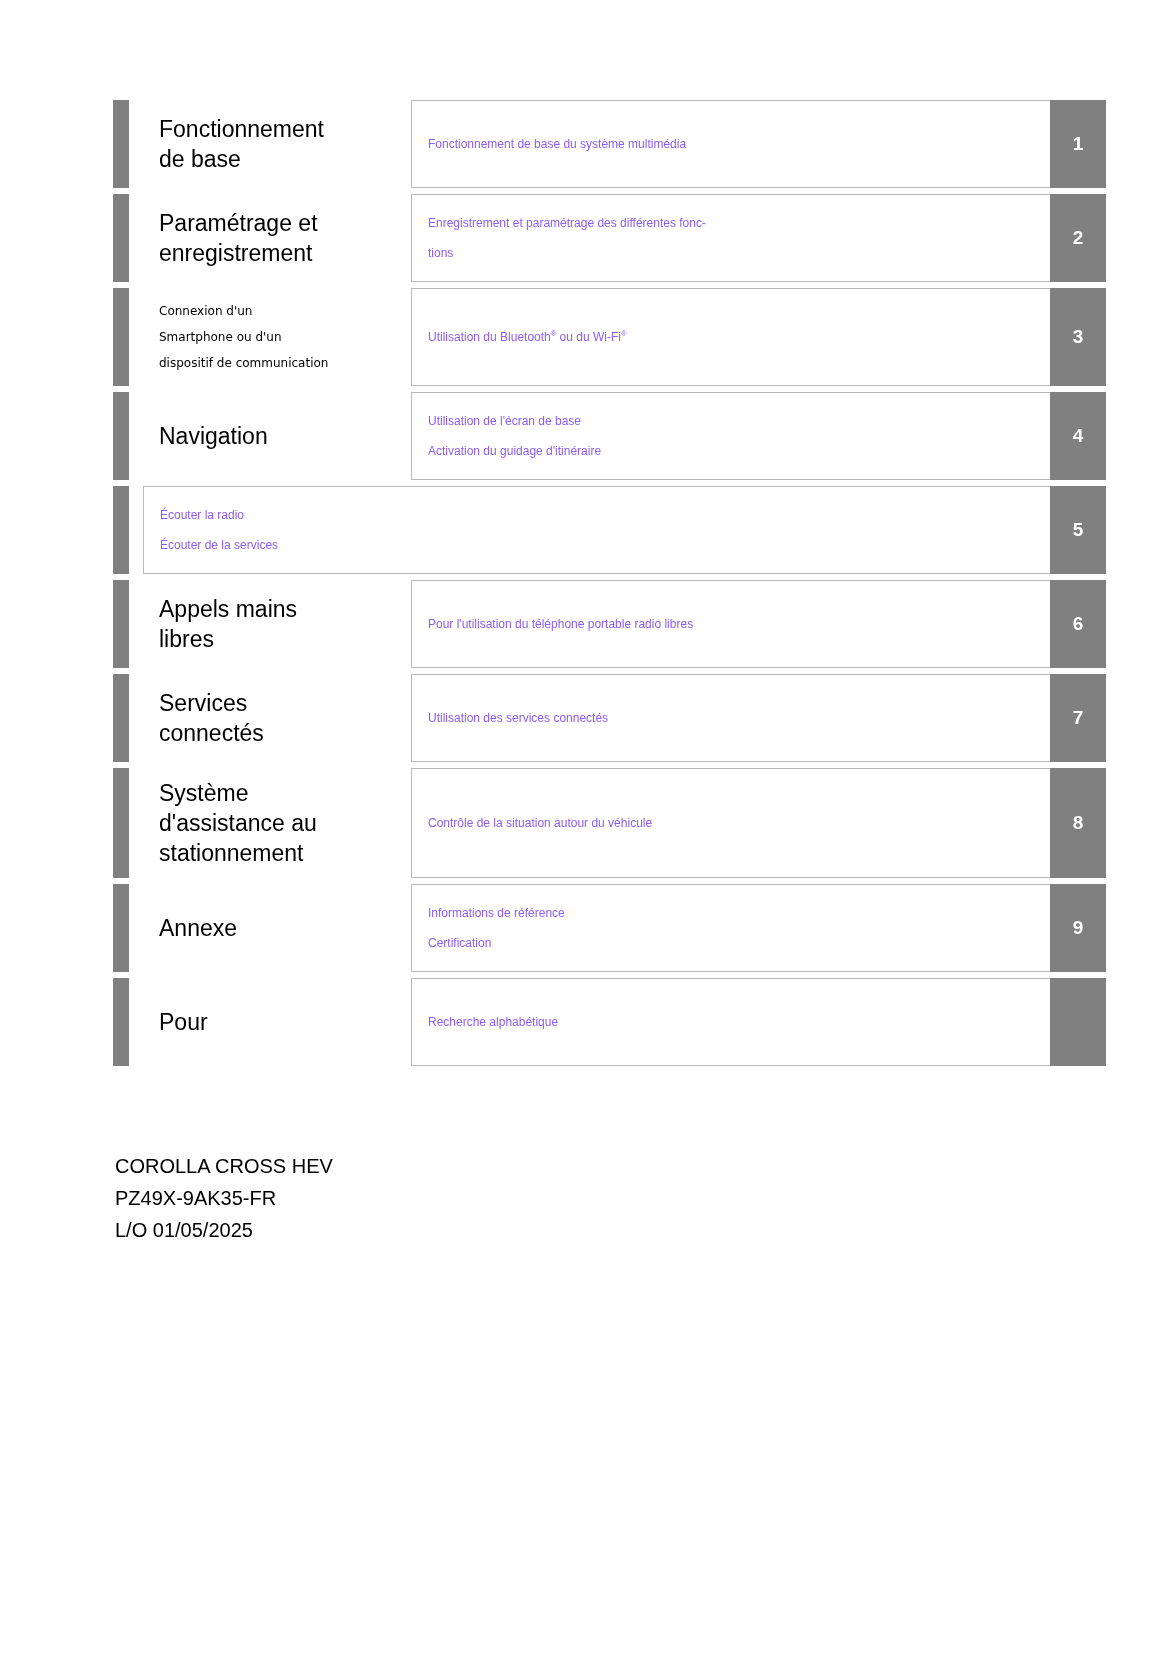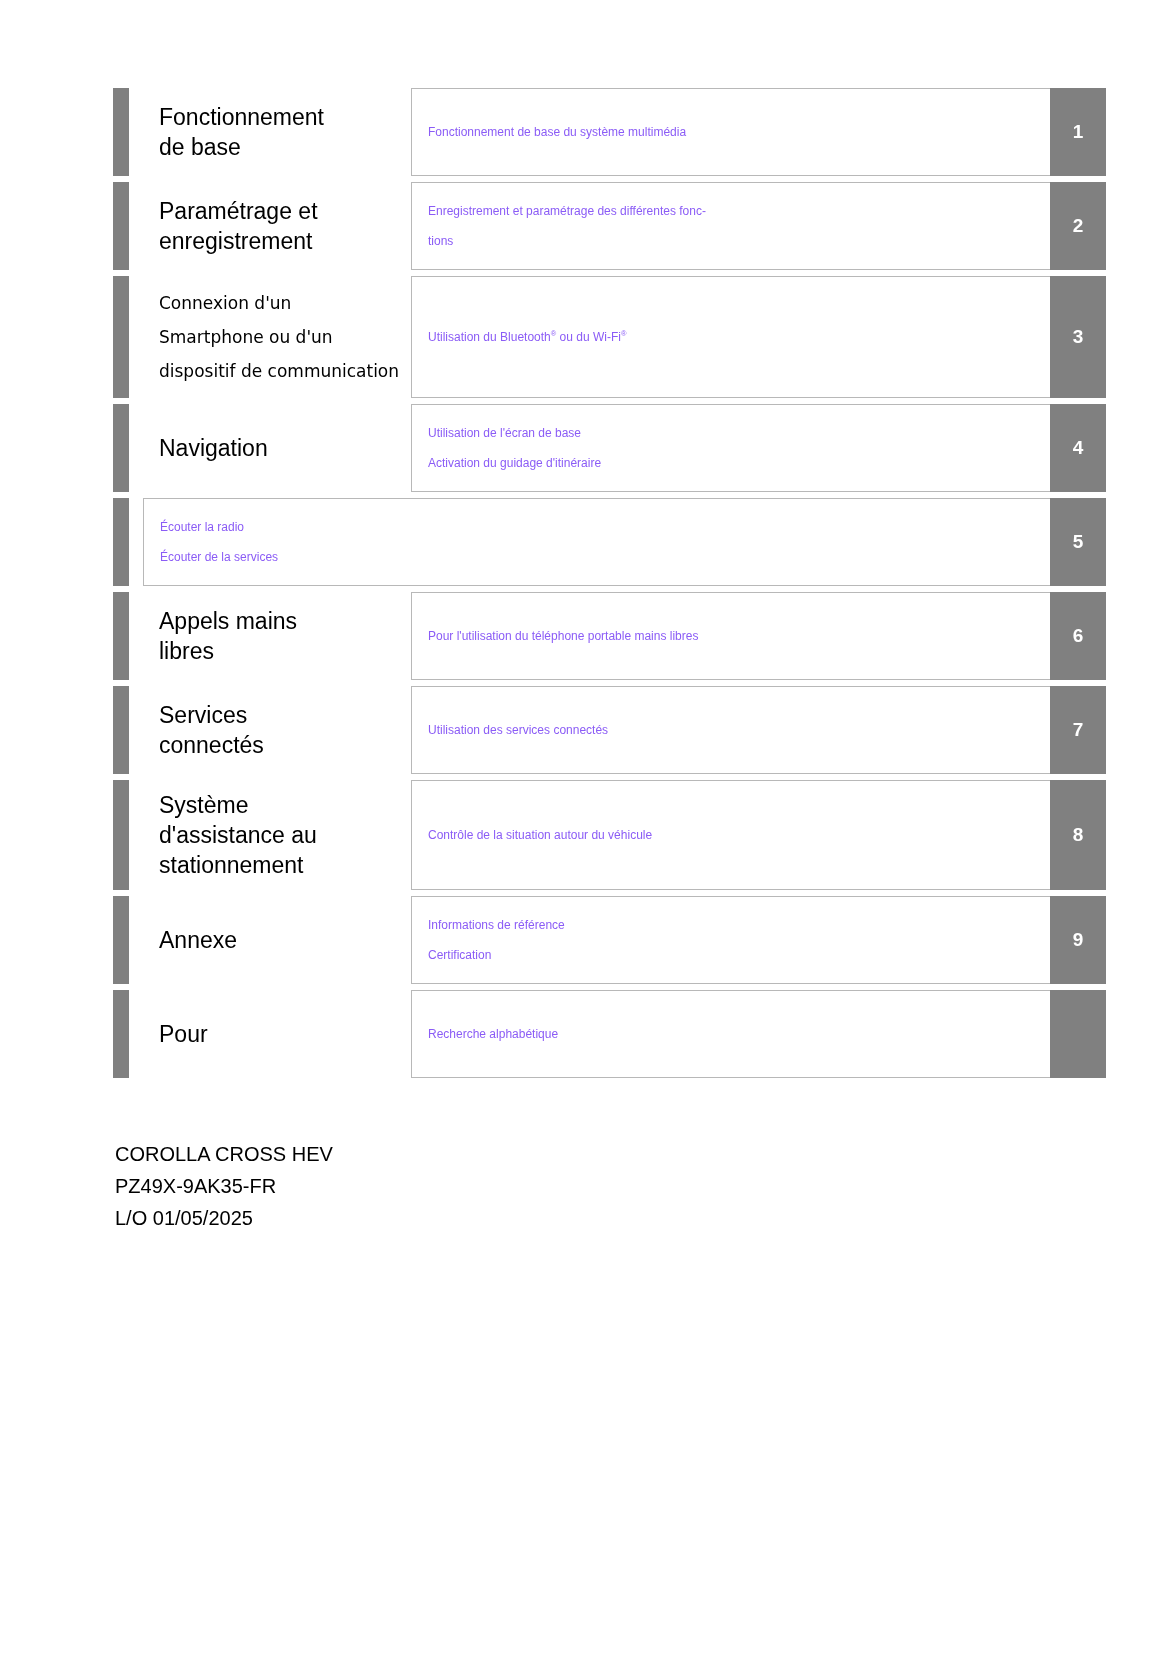--- a/index.html
+++ b/index.html
@@ -10,21 +10,21 @@
   body {
     width: 1165px;
     height: 1653px;
     font-family: "Liberation Sans", sans-serif;
     color: #000000;
     position: relative;
   }
   .page {
     position: absolute;
     left: 0;
-    top: 0;
+    top: 12px;
     width: 1165px;
     height: 1268px;
   }
   .toc {
     position: absolute;
     left: 113px;
     top: 88px;
     width: 993px;
   }
   .toc-row {
@@ -49,22 +49,22 @@
     align-items: center;
     padding: 10px 8px 10px 16px;
     box-sizing: border-box;
   }
   .cat-text {
     font-size: 23px;
     line-height: 30px;
     color: #000;
   }
   .cat-text.small {
-    font-size: 17px;
-    line-height: 34px;
+    font-size: 12px;
+    line-height: 26px;
     font-family: "DejaVu Sans", sans-serif;
   }
   .desc-cell {
     flex: 1 1 auto;
     border: 1px solid #b8b8b8;
     border-right: none;
     display: flex;
     align-items: center;
     padding: 12px 14px 12px 16px;
     box-sizing: border-box;
@@ -176,21 +176,21 @@
       <div class="num-cell">5</div>
     </div>
 
     <div class="toc-row">
       <div class="tab-bar"></div>
       <div class="tab-gap"></div>
       <div class="cat-cell">
         <div class="cat-text">Appels mains<br>libres</div>
       </div>
       <div class="desc-cell">
-        <div class="desc-text">Pour l'utilisation du téléphone portable mains libres</div>
+        <div class="desc-text">Pour l'utilisation du téléphone portable radio libres</div>
       </div>
       <div class="num-cell">6</div>
     </div>
 
     <div class="toc-row">
       <div class="tab-bar"></div>
       <div class="tab-gap"></div>
       <div class="cat-cell">
         <div class="cat-text">Services<br>connectés</div>
       </div>

